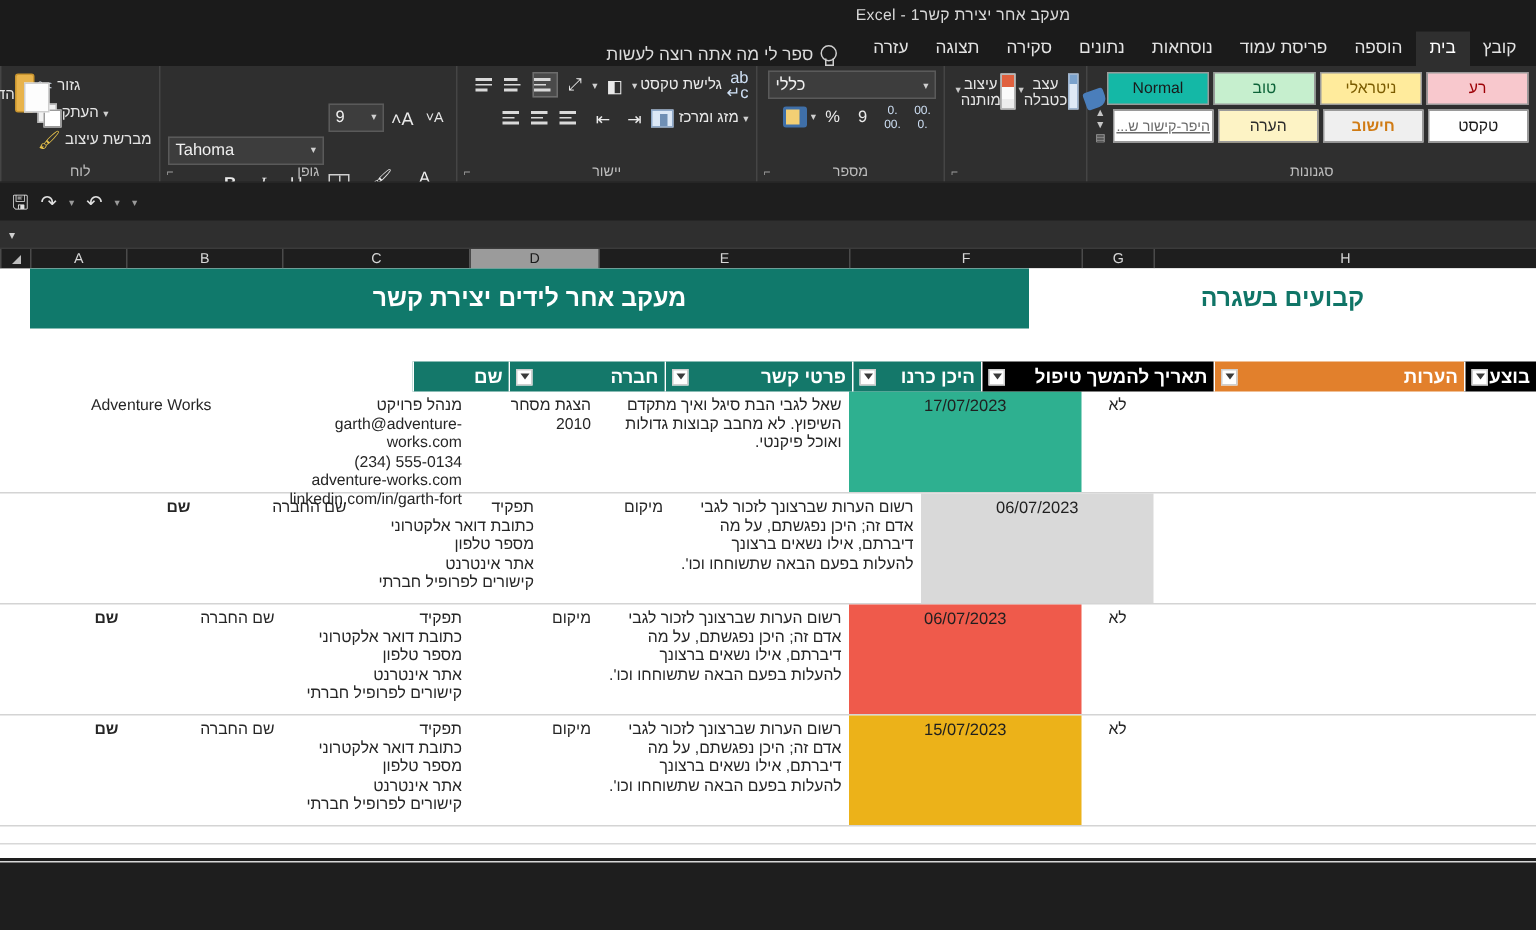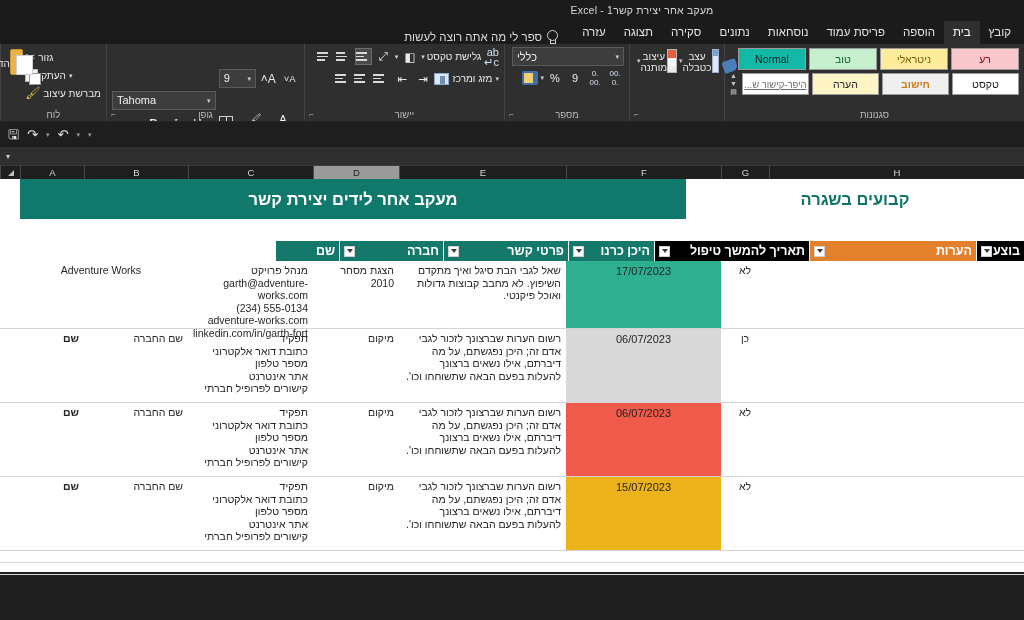--- a/index.html
+++ b/index.html
@@ -595,21 +595,20 @@
 garth@adventure-works.com
 (234) 555-0134
 adventure-works.com
 linkedin.com/in/garth-fort</div>
         <div class="dcell wB ltr">Adventure Works</div>
         <div class="dcell wA name ltr">Garth Fort</div>
       </div>
 
       <div class="drow" style="height:74px">
         <div class="dcell wH"></div>
-        <div class="dcell wG ctr">כן</div>
         <div class="dcell wF date f-gray">06/07/2023</div>
         <div class="dcell wE notes">רשום הערות שברצונך לזכור לגבי אדם זה; היכן נפגשתם, על מה דיברתם, אילו נשאים ברצונך להעלות בפעם הבאה שתשוחחו וכו'.</div>
         <div class="dcell wD">מיקום</div>
         <div class="dcell wC" style="white-space:pre-line">תפקיד
 כתובת דואר אלקטרוני
 מספר טלפון
 אתר אינטרנט
 קישורים לפרופיל חברתי</div>
         <div class="dcell wB">שם החברה</div>
         <div class="dcell wA name">שם</div>

